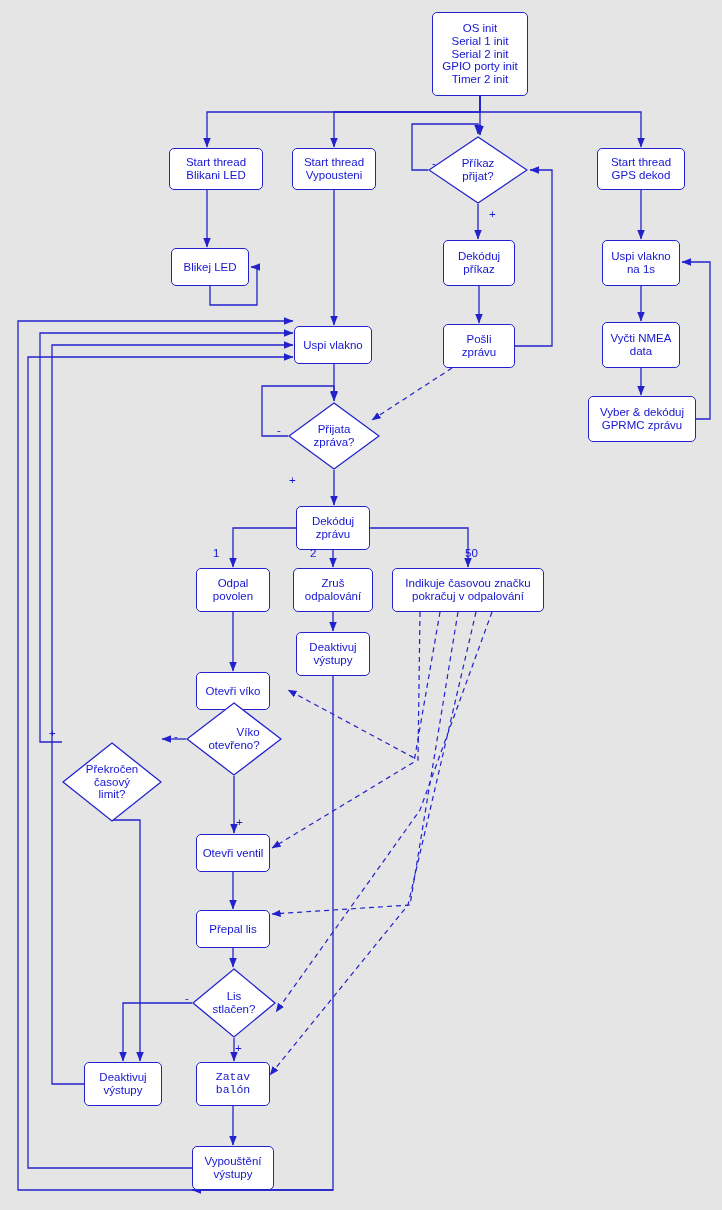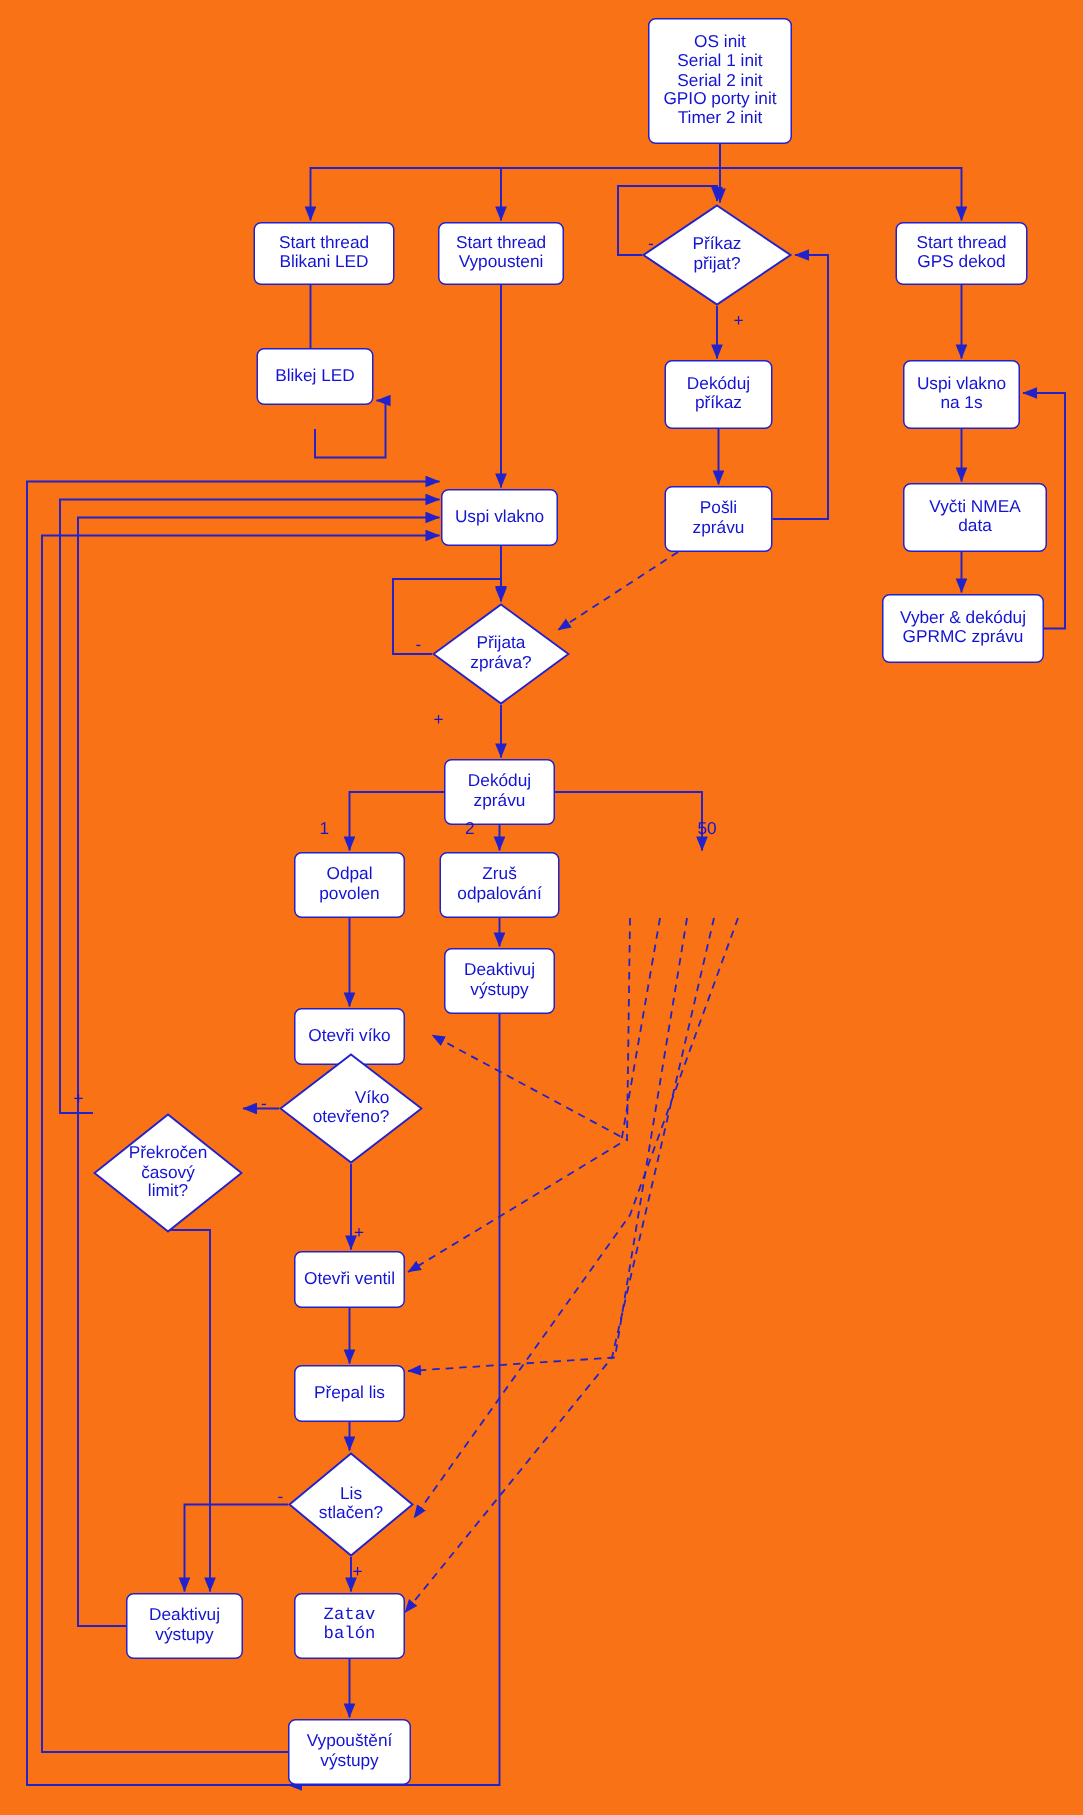--- a/index.html
+++ b/index.html
@@ -1,17 +1,17 @@
 <!DOCTYPE html>
 <html><head>
 <meta charset="utf-8">
 <style>
   html,body{margin:0;padding:0;background:#ffffff;}
   body{font-family:"Liberation Sans", sans-serif;}
-  #canvas{position:relative;width:722px;height:1210px;overflow:hidden;background:#f97316;}
+  #canvas{position:relative;width:722px;height:1210px;overflow:hidden;background:#e5e5e5;}
   svg.edges{position:absolute;left:0;top:0;width:722px;height:1210px;}
   .node{position:absolute;box-sizing:border-box;color:#1414d2;display:flex;align-items:center;justify-content:center;text-align:center;line-height:1.12;}
   .box{border:1px solid #2222cc;border-radius:5px;background:#ffffff;font-size:11.5px;}
   .diamond{background:transparent;font-size:11.5px;}
   .diamond .dlabel{position:relative;z-index:2;}
   .diamond .dshape{position:absolute;left:0;top:0;width:100%;height:100%;z-index:1;}
   .elabel{position:absolute;color:#1414d2;font-size:11.5px;}
 </style>
 </head>
 <body>
@@ -113,38 +113,38 @@
     <svg class="dshape" viewBox="0 0 100 68" preserveAspectRatio="none">
         <polygon points="50,1 99,34 50,67 1,34" fill="#fff" stroke="#2222cc" stroke-width="1.3"></polygon>
       </svg>
     <span class="dlabel">Příkaz
 přijat?</span>
   </div>
 
   <div class="node box" style="left:597px;top:148px;width:88px;height:42px;white-space:pre-line;"><span>Start thread
 GPS dekod</span></div>
 
-  <div class="node box" style="left:171px;top:232px;width:78px;height:38px;">
+  <div class="node box" style="left:171px;top:248px;width:78px;height:38px;">
       <span>Blikej LED</span>
     </div>
 
   <div class="node box" style="left:443px;top:240px;width:72px;height:46px;white-space:pre-line;"><span>Dekóduj
 příkaz</span></div>
 
   <div class="node box" style="left:602px;top:240px;width:78px;height:46px;white-space:pre-line;"><span>Uspi vlakno
 na 1s</span></div>
 
   <div class="node box" style="left:294px;top:326px;width:78px;height:38px;">
       <span>Uspi vlakno</span>
     </div>
 
   <div class="node box" style="left:443px;top:324px;width:72px;height:44px;white-space:pre-line;"><span>Pošli
 zprávu</span></div>
 
-  <div class="node box" style="left:602px;top:322px;width:96px;height:46px;white-space:pre-line;align-items:center;"><span>Vyčti NMEA
+  <div class="node box" style="left:602px;top:322px;width:78px;height:46px;white-space:pre-line;align-items:center;"><span>Vyčti NMEA
 data</span></div>
 
   <div class="node box" style="left:588px;top:396px;width:108px;height:46px;white-space:pre-line;"><span>Vyber &amp; dekóduj
 GPRMC zprávu</span></div>
 
   <div class="node diamond" style="left:288px;top:402px;width:92px;height:68px;white-space:pre-line;">
     <svg class="dshape" viewBox="0 0 92 68" preserveAspectRatio="none">
         <polygon points="46,1 91,34 46,67 1,34" fill="#fff" stroke="#2222cc" stroke-width="1.3"></polygon>
       </svg>
     <span class="dlabel">Přijata
@@ -153,20 +153,22 @@
 
   <div class="node box" style="left:296px;top:506px;width:74px;height:44px;white-space:pre-line;"><span>Dekóduj
 zprávu</span></div>
 
   <div class="node box" style="left:196px;top:568px;width:74px;height:44px;white-space:pre-line;"><span>Odpal
 povolen</span></div>
 
   <div class="node box" style="left:293px;top:568px;width:80px;height:44px;white-space:pre-line;"><span>Zruš
 odpalování</span></div>
 
+  <div class="node box" style="left:392px;top:568px;width:152px;height:44px;white-space:pre-line;"><span>Indikuje časovou značku
+pokračuj v odpalování</span></div>
 
   <div class="node box" style="left:196px;top:672px;width:74px;height:38px;">
       <span>Otevři víko</span>
     </div>
 
   <div class="node box" style="left:296px;top:632px;width:74px;height:44px;white-space:pre-line;"><span>Deaktivuj
 výstupy</span></div>
 
   <div class="node diamond" style="left:186px;top:702px;width:96px;height:74px;white-space:pre-line;text-align:right;">
     <svg class="dshape" viewBox="0 0 96 74" preserveAspectRatio="none">

